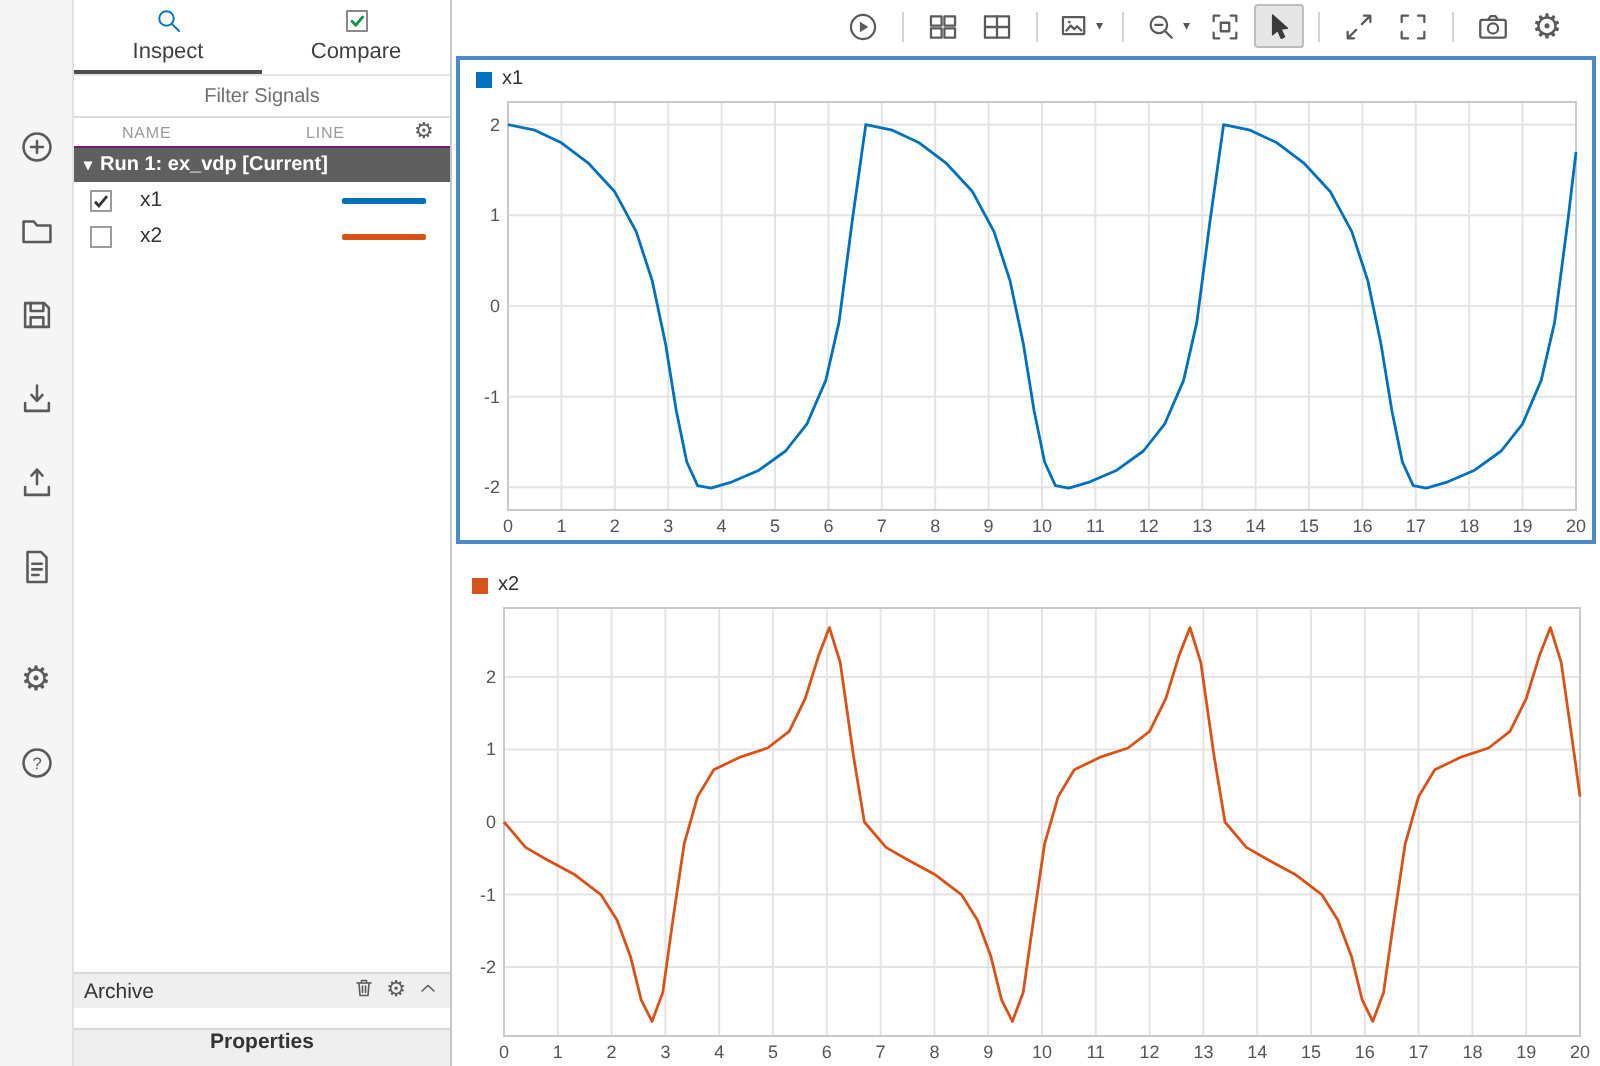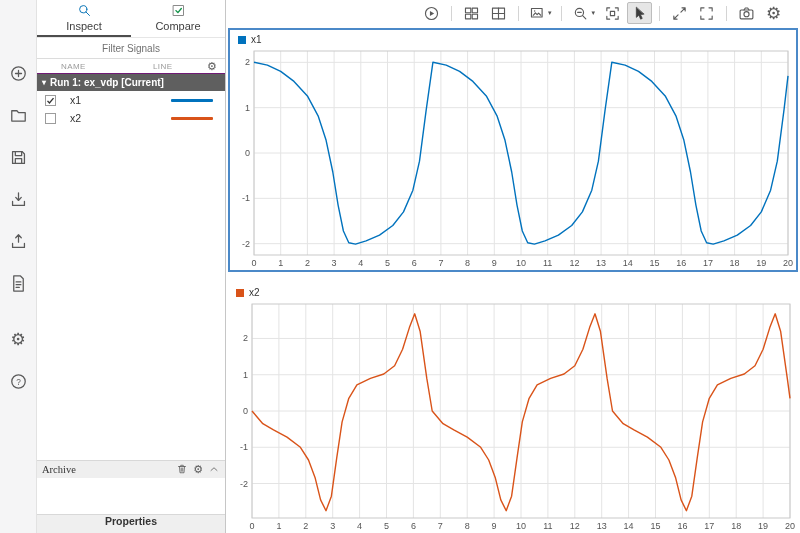--- a/index.html
+++ b/index.html
@@ -39,21 +39,21 @@
   .sig-row{height:18px;display:flex;align-items:center;font-size:10.5px;color:#333;}
   .cb{width:11px;height:11px;border:1px solid #9c9c9c;margin-left:8px;background:#fff;
     display:flex;align-items:center;justify-content:center;cursor:pointer;}
   .sig-name{margin-left:14px;flex:1;}
   .swatch{width:42px;height:3px;margin-right:12px;border-radius:1px;}
   .bbar{position:absolute;left:0;width:100%;height:18px;background:#efefef;
     border-top:1px solid #d8d8d8;display:flex;align-items:center;font-size:10.5px;color:#333;
     padding:0 5px;gap:5px;}
   .bbar .lbl{flex:1;}
   .bbar svg{width:12px;height:12px;}
-  #archive-bar{top:460px;font-family:Liberation Serif, serif;}
+  #archive-bar{top:486px;}
   #props-bar{top:514px;height:19px;font-weight:bold;flex-direction:column;}
 
   
   .main{position:absolute;left:227px;top:0;width:573px;height:533px;background:#fff;}
   .ptoolbar{position:absolute;top:0;left:0;right:0;height:26px;display:flex;align-items:center;
     justify-content:flex-end;padding-right:14px;gap:2px;}
   .pt-btn{height:22px;min-width:25px;display:flex;align-items:center;justify-content:center;
     border:1px solid transparent;border-radius:2px;cursor:pointer;padding:0 2px;}
   .pt-btn.active{background:#e6e6e6;border-color:#bdbdbd;}
   .pt-btn svg{width:17px;height:17px;}

